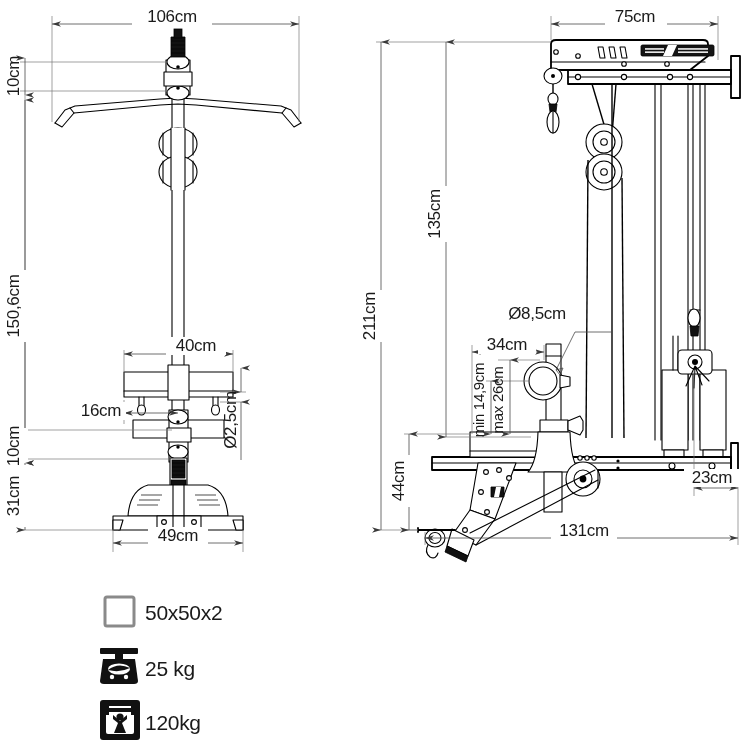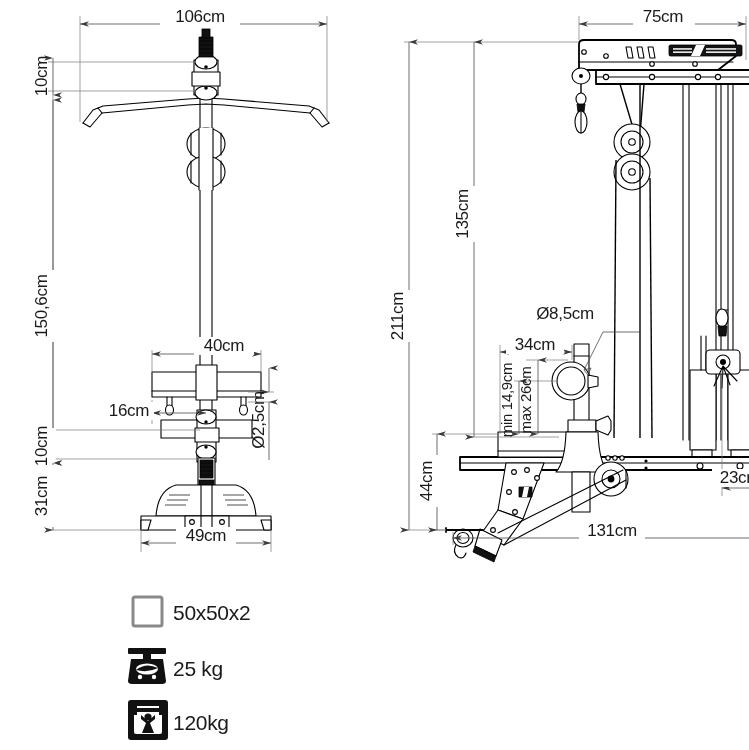--- a/index.html
+++ b/index.html
@@ -13,21 +13,20 @@
     height: 750px;
     position: relative;
     font-family: "Liberation Sans", sans-serif;
     overflow: hidden;
   }
   #drawing-root {
     position: absolute;
     left: 0; top: 0;
     width: 662px;
     height: 750px;
-    margin-left: 28px;
   }
   svg.sheet {
     display: block;
     width: 749px;
     height: 750px;
   }
   .dim-text {
     font-family: "Liberation Sans", sans-serif;
     font-size: 17px;
     fill: #1a1a1a;

